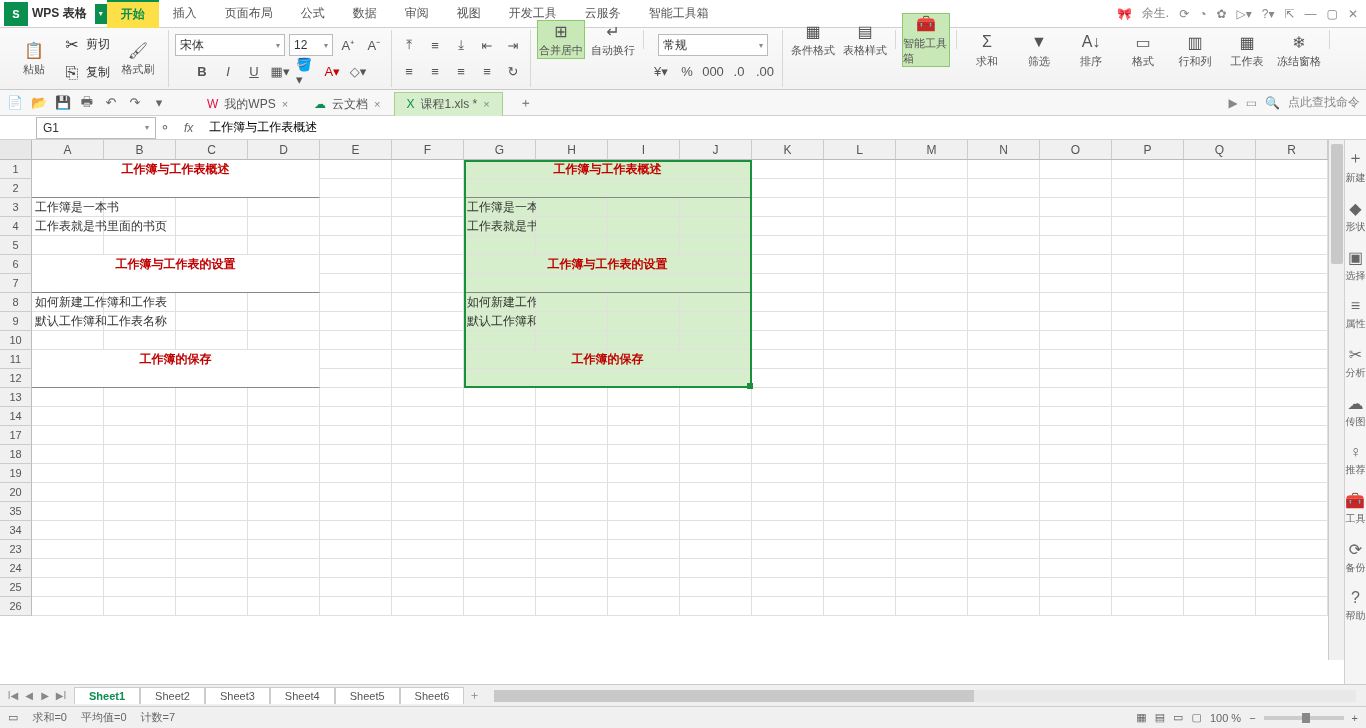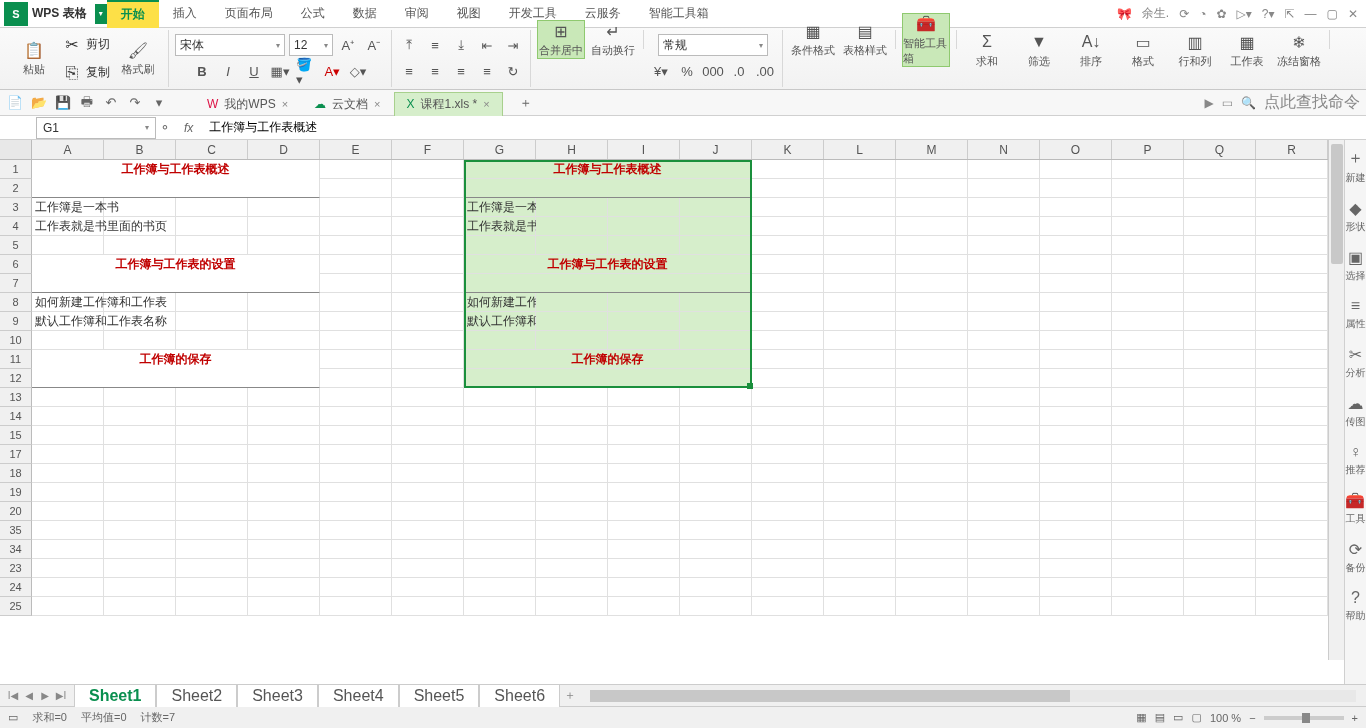--- a/index.html
+++ b/index.html
@@ -30,21 +30,21 @@
 .numfmt { width: 110px; height: 22px; border: 1px solid #bbb; background: #fff; padding: 0 4px; display: flex; align-items: center; justify-content: space-between; }
 
 
 .qat-row { height: 26px; background: #f7f7f7; border-bottom: 1px solid #d0d0d0; display: flex; align-items: center; padding: 0 6px; gap: 6px; }
 .qat-icon { width: 18px; height: 18px; display: flex; align-items: center; justify-content: center; cursor: pointer; color: #666; font-size: 13px; }
 .doc-tabs { display: flex; margin-left: 20px; height: 26px; align-items: flex-end; }
 .doc-tab { padding: 3px 12px; border: 1px solid transparent; border-bottom: none; display: flex; align-items: center; gap: 6px; font-size: 12px; color: #555; cursor: pointer; }
 .doc-tab.active { background: #d6eecb; border-color: #a8d08d; }
 .doc-tab .close { font-size: 11px; color: #888; }
 .qat-right { margin-left: auto; display: flex; align-items: center; gap: 8px; color: #888; }
-.qat-search { font-size: 16px; }
+.qat-search { font-size: 12px; }
 
 
 .formula-row { height: 24px; border-bottom: 1px solid #d0d0d0; display: flex; align-items: center; background: #fff; }
 .namebox { width: 120px; height: 22px; border: 1px solid #bbb; margin-left: 36px; padding: 0 6px; display: flex; align-items: center; justify-content: space-between; background: #fff; }
 .fx-label { margin: 0 10px; font-style: italic; color: #666; }
 .fx-input { flex: 1; height: 22px; border: none; padding: 0 6px; font-size: 12px; }
 
 
 .grid-wrap { position: relative; height: 520px; display: flex; }
 .grid-main { flex: 1; overflow: hidden; position: relative; }
@@ -64,21 +64,21 @@
 
 .sidepanel { width: 44px; background: #f5f5f5; border-left: 1px solid #d0d0d0; display: flex; flex-direction: column; align-items: center; padding-top: 8px; gap: 14px; }
 .sp-item { display: flex; flex-direction: column; align-items: center; font-size: 10px; color: #666; cursor: pointer; gap: 2px; }
 .sp-icon { font-size: 16px; }
 
 
 .sheet-row { height: 22px; background: #f0f0f0; border-top: 1px solid #ccc; display: flex; align-items: center; }
 .sheet-nav { display: flex; gap: 2px; padding: 0 6px; }
 .sheet-nav span { width: 14px; text-align: center; color: #888; cursor: pointer; font-size: 10px; }
 .sheet-tabs { display: flex; }
-.sheet-tab { padding: 2px 14px; border: 1px solid #ccc; border-bottom: none; background: #fff; font-size: 16px; cursor: pointer; color: #555; }
+.sheet-tab { padding: 2px 14px; border: 1px solid #ccc; border-bottom: none; background: #fff; font-size: 11px; cursor: pointer; color: #555; }
 .sheet-tab.active { color: #0a8f4f; font-weight: bold; }
 .sheet-add { width: 20px; text-align: center; cursor: pointer; color: #888; }
 .hscroll { flex: 1; margin: 0 10px; height: 12px; background: #e8e8e8; position: relative; }
 .hscroll-thumb { position: absolute; left: 0; width: 480px; height: 12px; background: #c8c8c8; }
 
 
 .status { height: 22px; background: #f0f0f0; border-top: 1px solid #ccc; display: flex; align-items: center; padding: 0 8px; font-size: 11px; color: #666; gap: 14px; }
 .status-right { margin-left: auto; display: flex; align-items: center; gap: 8px; }
 .zoom-slider { width: 80px; height: 4px; background: #ccc; position: relative; }
 .zoom-handle { position: absolute; left: 38px; top: -3px; width: 8px; height: 10px; background: #888; }
@@ -578,41 +578,20 @@
             <div class="cell"></div>
             <div class="cell"></div>
             <div class="cell"></div>
             <div class="cell"></div>
             <div class="cell"></div>
             <div class="cell"></div>
             <div class="cell"></div>
             <div class="cell"></div>
           </div>
           <div class="row">
-            <div class="rh">15</div>
-            <div class="cell"></div>
-            <div class="cell"></div>
-            <div class="cell"></div>
-            <div class="cell"></div>
-            <div class="cell"></div>
-            <div class="cell"></div>
-            <div class="cell"></div>
-            <div class="cell"></div>
-            <div class="cell"></div>
-            <div class="cell"></div>
-            <div class="cell"></div>
-            <div class="cell"></div>
-            <div class="cell"></div>
-            <div class="cell"></div>
-            <div class="cell"></div>
-            <div class="cell"></div>
-            <div class="cell"></div>
-            <div class="cell"></div>
-          </div>
-          <div class="row">
             <div class="rh">17</div>
             <div class="cell"></div>
             <div class="cell"></div>
             <div class="cell"></div>
             <div class="cell"></div>
             <div class="cell"></div>
             <div class="cell"></div>
             <div class="cell"></div>
             <div class="cell"></div>
             <div class="cell"></div>
@@ -768,20 +747,41 @@
             <div class="cell"></div>
             <div class="cell"></div>
             <div class="cell"></div>
             <div class="cell"></div>
             <div class="cell"></div>
             <div class="cell"></div>
             <div class="cell"></div>
           </div>
           <div class="row">
             <div class="rh">25</div>
+            <div class="cell"></div>
+            <div class="cell"></div>
+            <div class="cell"></div>
+            <div class="cell"></div>
+            <div class="cell"></div>
+            <div class="cell"></div>
+            <div class="cell"></div>
+            <div class="cell"></div>
+            <div class="cell"></div>
+            <div class="cell"></div>
+            <div class="cell"></div>
+            <div class="cell"></div>
+            <div class="cell"></div>
+            <div class="cell"></div>
+            <div class="cell"></div>
+            <div class="cell"></div>
+            <div class="cell"></div>
+            <div class="cell"></div>
+          </div>
+          <div class="row">
+            <div class="rh">26</div>
             <div class="cell"></div>
             <div class="cell"></div>
             <div class="cell"></div>
             <div class="cell"></div>
             <div class="cell"></div>
             <div class="cell"></div>
             <div class="cell"></div>
             <div class="cell"></div>
             <div class="cell"></div>
             <div class="cell"></div>

